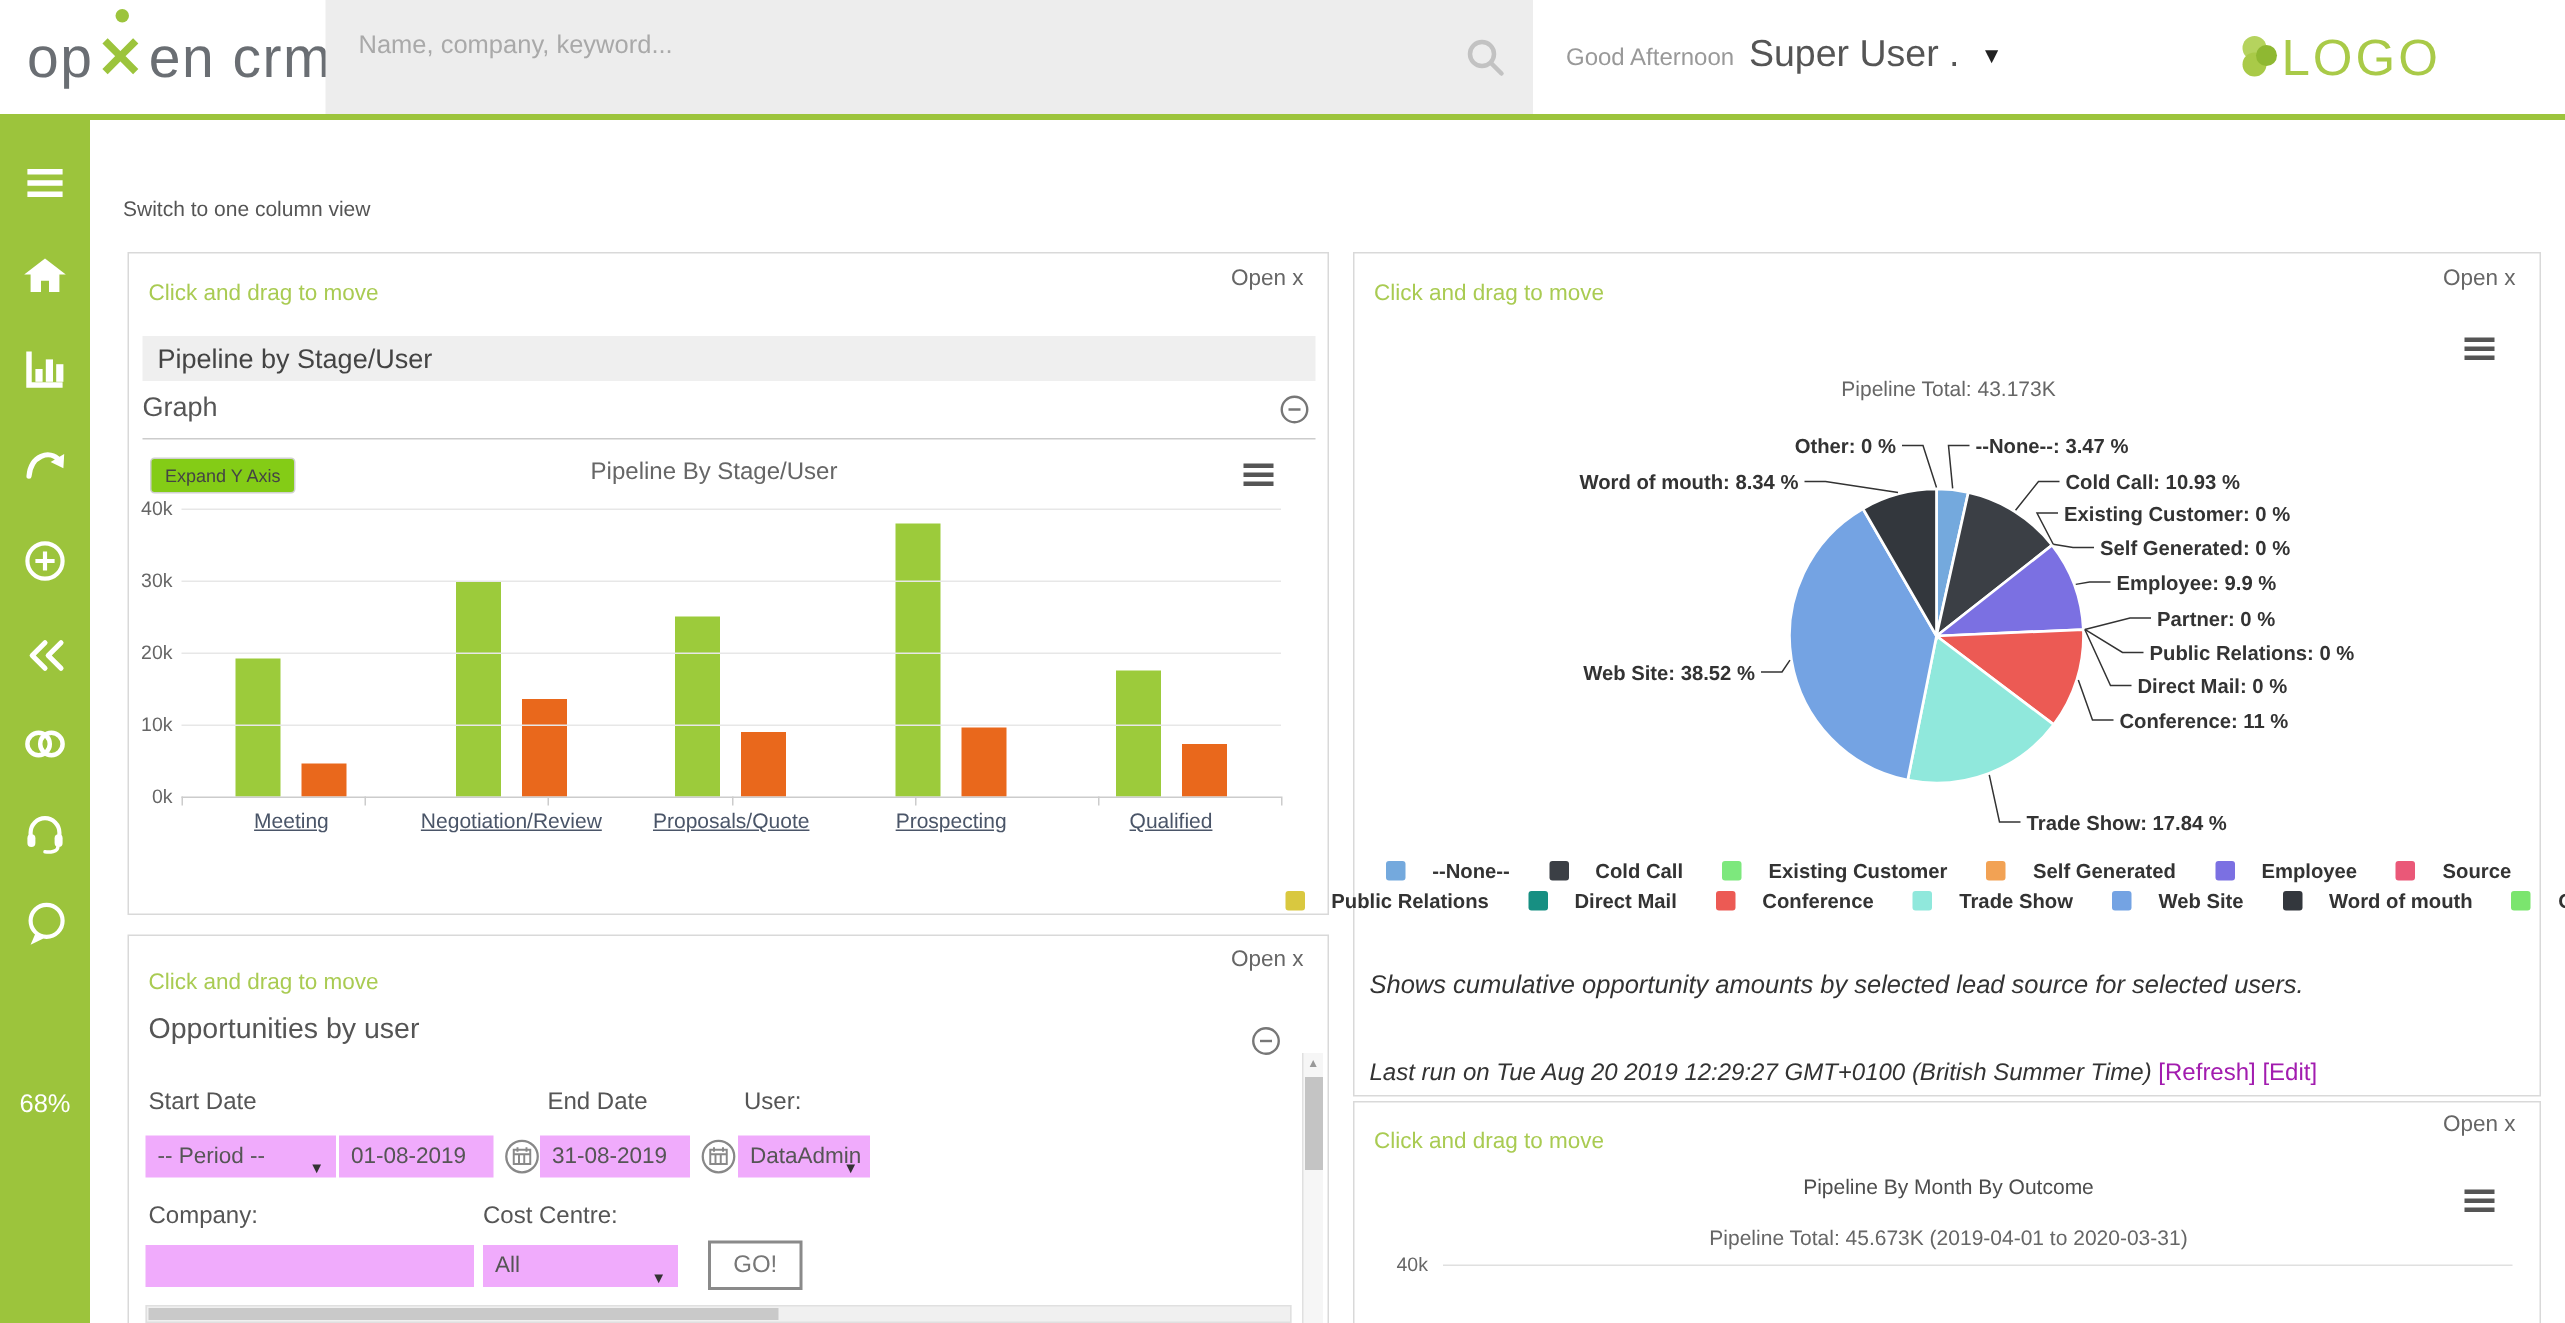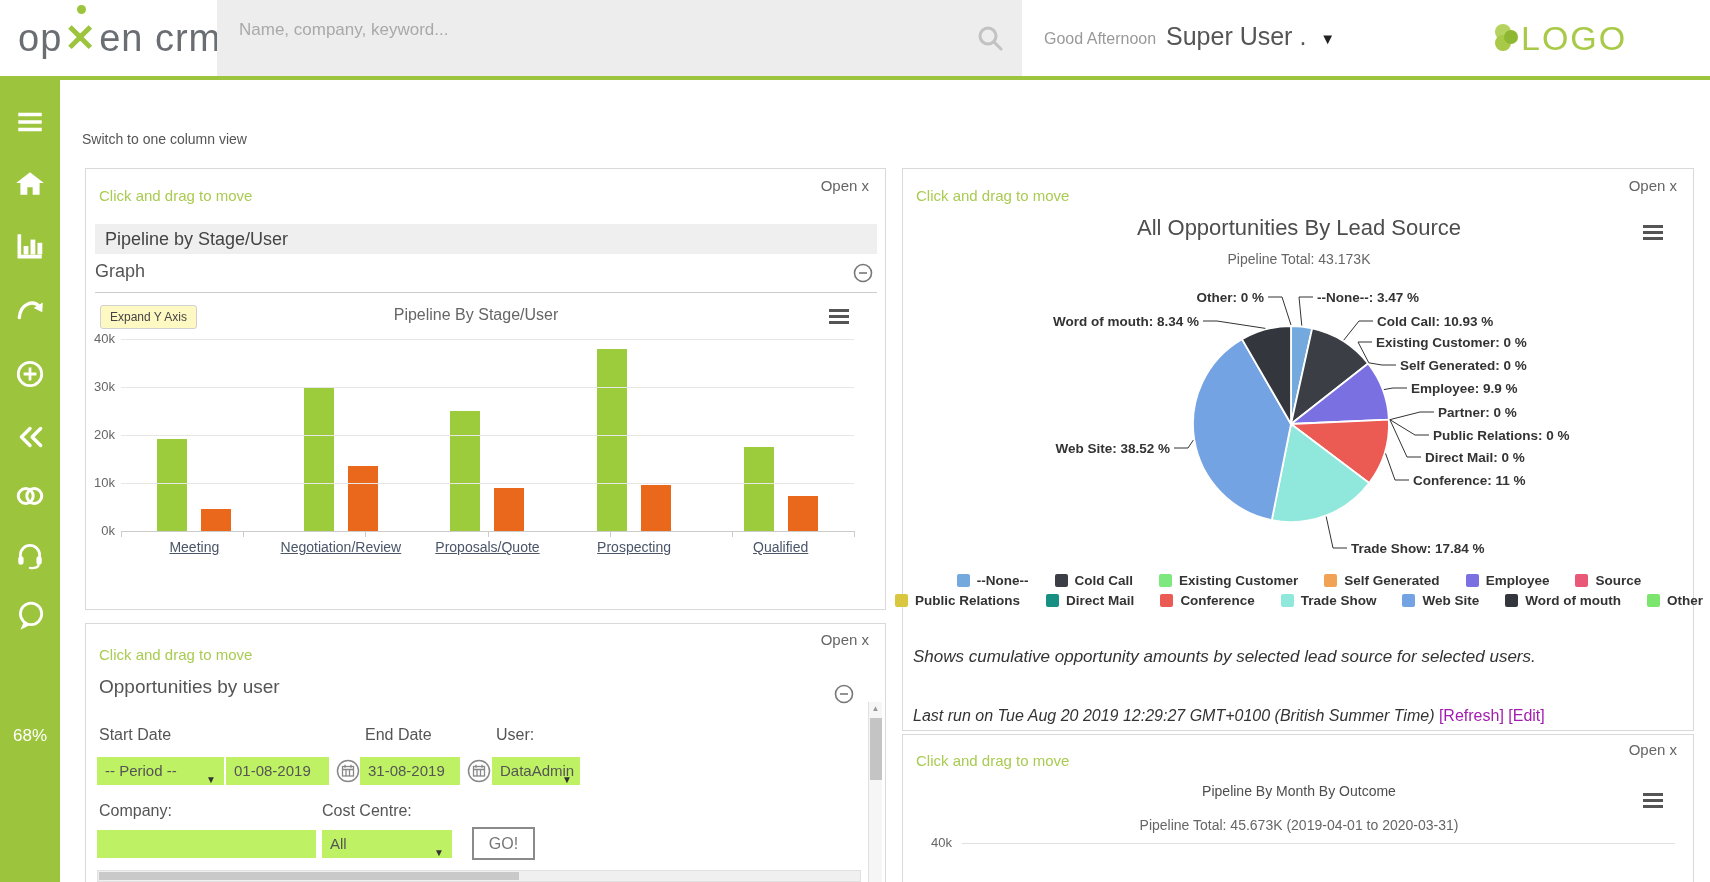--- a/index.html
+++ b/index.html
@@ -36,21 +36,21 @@
   .open-x { position:absolute; right:16px; font-size:15px; color:#666; cursor:pointer; }
   .switch-view { position:absolute; left:82px; top:131px; font-size:14px; color:#555; cursor:pointer; }
 
   
   .p1 { left:85px; top:168px; width:801px; height:442px; }
   .p1 .titlebar { position:absolute; left:9px; top:55px; width:782px; height:30px; background:#efefef;
       font-size:18px; color:#444; line-height:30px; padding-left:10px; }
   .p1 .graphrow { position:absolute; left:9px; top:92px; width:782px; height:32px; border-bottom:1px solid #ccc;
       font-size:18px; color:#555; }
   .collapse-ic { position:absolute; right:4px; top:2px; width:20px; height:20px; cursor:pointer; }
-  .expand-btn { position:absolute; left:14px; top:136px; background:#fef9c3; border:1px solid #d0d0d0; border-radius:3px;
+  .expand-btn { position:absolute; left:14px; top:136px; background:#84cc16; border:1px solid #d0d0d0; border-radius:3px;
       font-size:12px; color:#444; padding:4px 9px; cursor:pointer; }
   .chart-title { position:absolute; left:0; top:137px; width:780px; text-align:center; font-size:16px; color:#666; }
   .menu-ic { position:absolute; width:20px; height:16px; cursor:pointer; }
   .menu-ic div { height:2.5px; background:#555; margin-bottom:3.5px; }
   .p1 .menu-ic { right:36px; top:140px; }
 
   .bar-plot { position:absolute; left:35px; top:170px; width:733px; height:192px; }
   .gridline { position:absolute; left:0; width:733px; height:1px; background:#e7e7e7; }
   .gridline.axis { background:#ccc; }
   .ytick { position:absolute; left:-42px; width:36px; text-align:right; font-size:13px; color:#666; }
@@ -62,42 +62,42 @@
       text-decoration:underline; cursor:pointer; }
   .bar-legend { position:absolute; left:0; top:574px; width:801px; display:flex; justify-content:center; gap:26px;
       font-size:14px; color:#333; font-weight:bold; }
   .bar-legend .item { display:flex; align-items:center; gap:8px; cursor:pointer; }
   .swatch { width:15px; height:15px; border-radius:2px; display:inline-block; }
 
   
   .p2 { left:85px; top:623px; width:801px; height:320px; }
   .p2 .ptitle { position:absolute; left:13px; top:52px; font-size:19px; color:#555; }
   .form-label { position:absolute; font-size:16px; color:#555; }
-  .field { position:absolute; height:28px; background:#bef264; border:0; font-size:15px; color:#555;
+  .field { position:absolute; height:28px; background:#f0abfc; border:0; font-size:15px; color:#555;
       padding:0 8px; line-height:28px; font-family:"Liberation Sans",sans-serif; }
   .selectbox { cursor:pointer; }
   .selectbox .sel-caret { position:absolute; right:8px; top:9px; font-size:10px; color:#333; }
   .cal-ic { position:absolute; width:24px; height:24px; cursor:pointer; }
   .go-btn { position:absolute; left:386px; top:203px; width:63px; height:33px; background:#fff;
       border:2px solid #8a8a8a; font-size:16px; color:#777; cursor:pointer; font-family:"Liberation Sans",sans-serif; }
   .vscroll { position:absolute; right:3px; top:78px; width:14px; height:241px; background:#f6f6f6; border-left:1px solid #e0e0e0; }
   .vscroll .arrow { height:14px; text-align:center; font-size:8px; color:#999; line-height:14px; }
   .vscroll .thumb { position:absolute; left:1px; top:16px; width:12px; height:62px; background:#c4c4c4; }
   .hscroll { position:absolute; left:11px; top:246px; width:764px; height:12px; background:#f0f0f0; border:1px solid #e0e0e0; }
   .hscroll .thumb { position:absolute; left:1px; top:1px; width:420px; height:8px; background:#c9c9c9; }
 
   
   .p3 { left:902px; top:168px; width:792px; height:563px; }
   .p3 .ptitle { position:absolute; left:0; top:46px; width:792px; text-align:center; font-size:22px; color:#4d4d4d; }
   .p3 .psub { position:absolute; left:0; top:82px; width:792px; text-align:center; font-size:14px; color:#666; }
   .p3 .menu-ic { right:30px; top:56px; }
   .pie-region { position:absolute; left:6px; top:108px; width:780px; height:292px; }
   .pie-legend { position:absolute; left:0; width:792px; display:flex; justify-content:center; gap:26px;
       font-size:13.5px; color:#333; font-weight:bold; }
-  .pie-legend .item { display:flex; align-items:center; gap:7px; cursor:pointer; white-space:nowrap; }
+  .pie-legend .item { display:flex; align-items:center; gap:18px; cursor:pointer; white-space:nowrap; }
   .pie-legend .swatch { width:13px; height:13px; }
   .desc { position:absolute; left:10px; top:478px; font-size:17px; color:#333; font-style:italic; }
   .lastrun { position:absolute; left:10px; top:538px; font-size:16px; color:#333; font-style:italic; }
   .lastrun a { font-style:normal; color:#a21caf; text-decoration:none; cursor:pointer;text-align:right; }
 
   
   .p4 { left:902px; top:734px; width:792px; height:200px; }
   .p4 .ptitle { position:absolute; left:0; top:48px; width:792px; text-align:center; font-size:14px; color:#4d4d4d; }
   .p4 .psub { position:absolute; left:0; top:82px; width:792px; text-align:center; font-size:14px; color:#666; }
   .p4 .menu-ic { right:30px; top:58px; }
@@ -317,21 +317,20 @@
       <div class="thumb"></div>
     </div>
     <div class="hscroll">
       <div class="thumb"></div>
     </div>
   </div>
 
   <div class="panel p3">
     <div class="drag-hint" style="top:18px">Click and drag to move</div>
     <div class="open-x" style="top:8px">Open x</div>
-    <div class="ptitle">All Opportunities By Lead Source</div>
     <div class="psub">Pipeline Total: 43.173K</div>
     <div class="menu-ic">
         <div></div>
         <div></div>
         <div></div>
       </div>
     <div class="pie-region">
       <svg id="pie-svg" width="780" height="292" viewBox="0 0 780 292">
           <path d="M382,147 L382,49 A98,98 0 0 1 403.19772292865514,51.320030609118774 Z" fill="#74a9dd" stroke="#fff" stroke-width="1.8"></path>
           <path d="M382,147 L403.19772292865514,51.320030609118774 A98,98 0 0 1 459.05626634938864,86.44975791714724 Z" fill="#3b3f45" stroke="#fff" stroke-width="1.8"></path>

